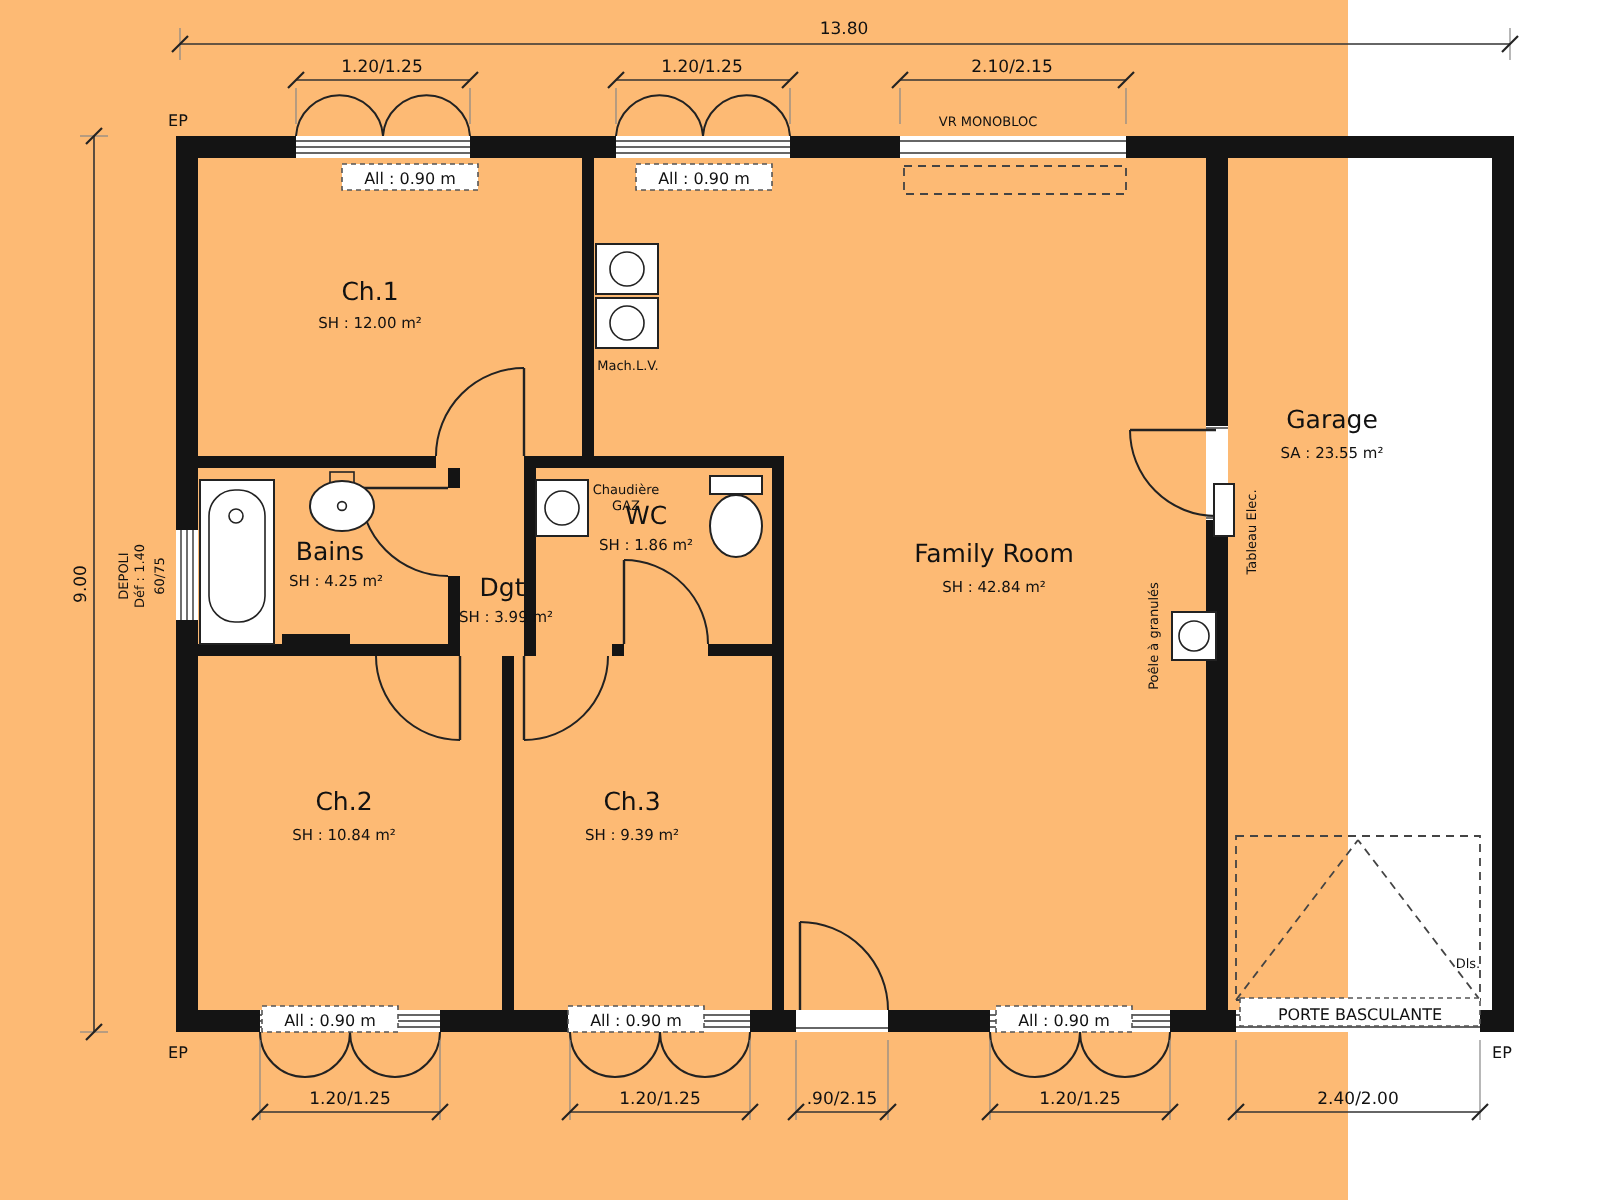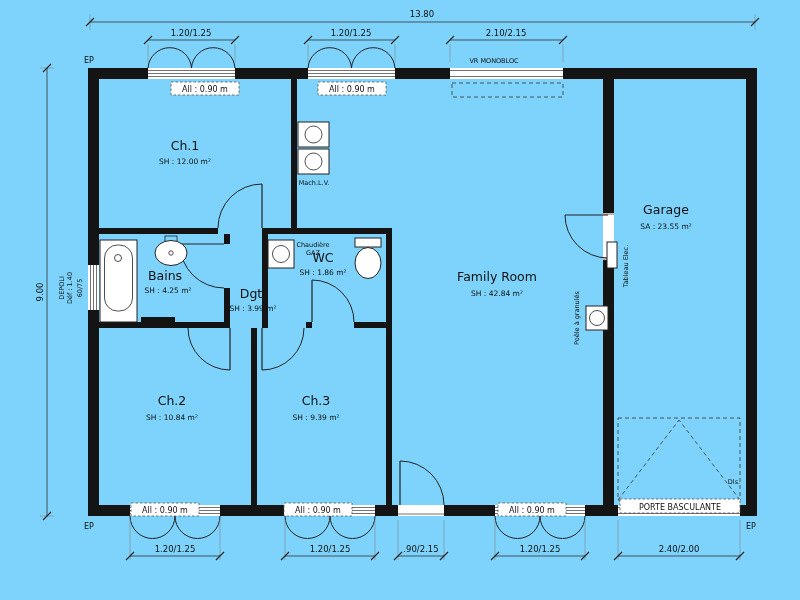--- a/index.html
+++ b/index.html
@@ -1,16 +1,16 @@
 <!DOCTYPE html>
 <html><head>
 <meta charset="utf-8">
 <style>
   html,body{margin:0;padding:0;background:#fff;width:800px;height:600px;overflow:hidden}
-  .canvas{position:relative;width:800px;height:600px;background:#7dd3fc}
+  .canvas{position:relative;width:674px;height:600px;background:#fdba74}
   svg{display:block}
   svg text{font-family:"DejaVu Sans","Liberation Sans",sans-serif;fill:#111;text-anchor:middle}
   .room-name{font-size:12.5px}
   .room-area{font-size:7.5px}
   .dim{font-size:8.5px}
   .lab{font-size:8px}
   .tiny{font-size:6.5px}
   .wall{fill:#141414}
   .open{fill:#ffffff}
   .thin{stroke:#333;stroke-width:.7;fill:none}

